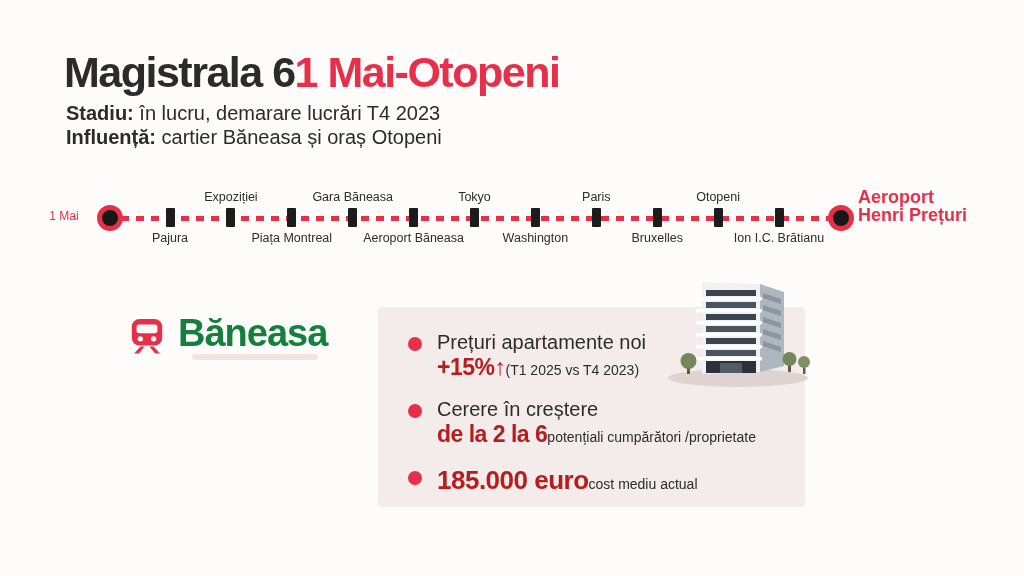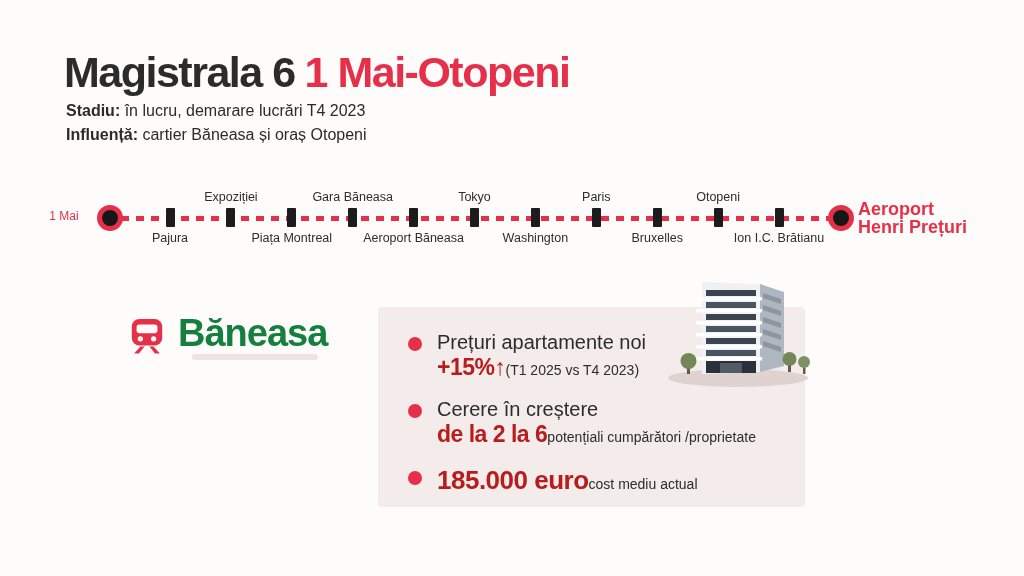--- a/index.html
+++ b/index.html
@@ -7,29 +7,29 @@
     position:relative;width:1024px;height:576px;background:#fdfcfb;
     overflow:hidden;font-family:"Liberation Sans",sans-serif;color:#2b2b2b;
   }
   
   .logo{position:absolute;left:813px;top:28px;font-size:27px;font-weight:800;
         letter-spacing:-0.8px;color:#e6304a;white-space:nowrap;}
   .logo .m-house{color:#93222f;}
   
   .title{position:absolute;left:64px;top:48px;font-size:43px;font-weight:800;
          letter-spacing:-1.5px;white-space:nowrap;color:#2b2b2b;}
-  .title .accent{color:#e6304a;margin-left:10px;}
-  .sub{position:absolute;left:66px;font-size:16px;color:#2b2b2b;white-space:nowrap;}
+  .title .accent{color:#e6304a;}
+  .sub{position:absolute;left:66px;font-size:20px;color:#2b2b2b;white-space:nowrap;}
   .sub b{font-weight:800;}
   .sub1{top:102px;}
   .sub2{top:126px;}
   
   .start-label{position:absolute;left:36px;top:209px;width:56px;text-align:center;
                font-size:12px;font-weight:400;color:#e6304a;white-space:nowrap;}
-  .end-label{position:absolute;left:858px;top:200px;font-size:18px;font-weight:800;
+  .end-label{position:absolute;left:858px;top:188px;font-size:18px;font-weight:800;
              color:#e6304a;line-height:18px;white-space:nowrap;}
   .dashed-line{position:absolute;left:121px;top:216px;width:710px;height:4.5px;
                background:repeating-linear-gradient(90deg,#e6304a 0 8px,transparent 8px 15px);}
   .terminus{position:absolute;width:16px;height:16px;background:#171717;border:5px solid #e6304a;
             border-radius:50%;top:205px;}
   .terminus.left{left:97px;}
   .terminus.right{left:828px;}
   .station{position:absolute;top:0;height:576px;width:0;}
   .station .tick{position:absolute;left:-4.5px;top:208px;width:9px;height:19px;
                  background:#1c1c1c;border-radius:1px;}

